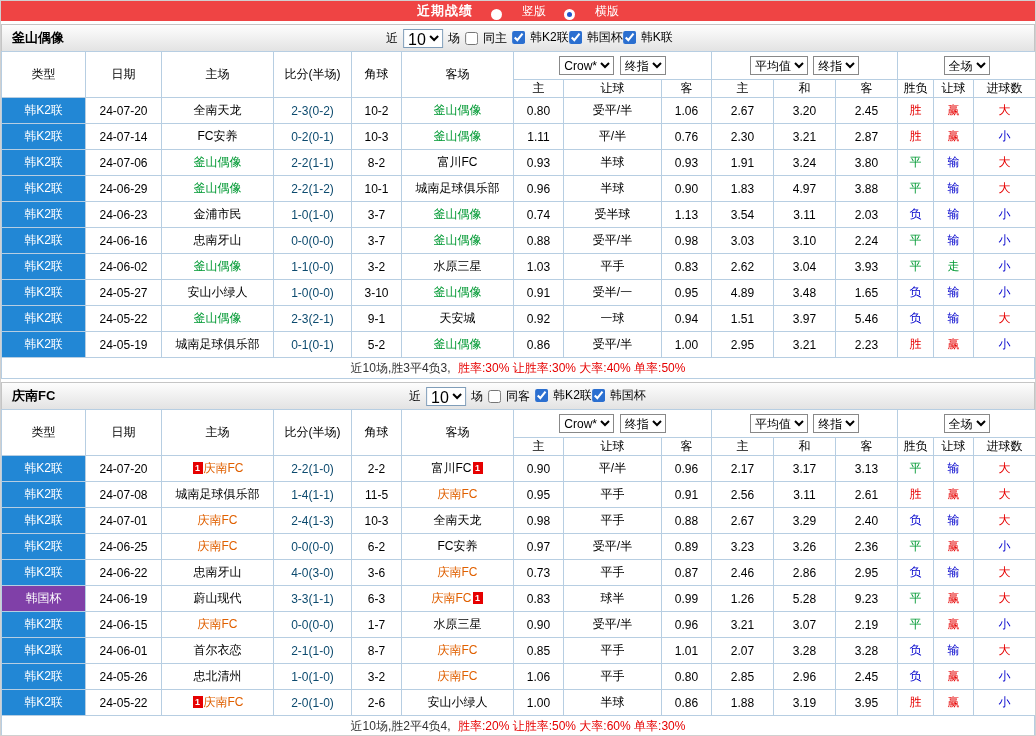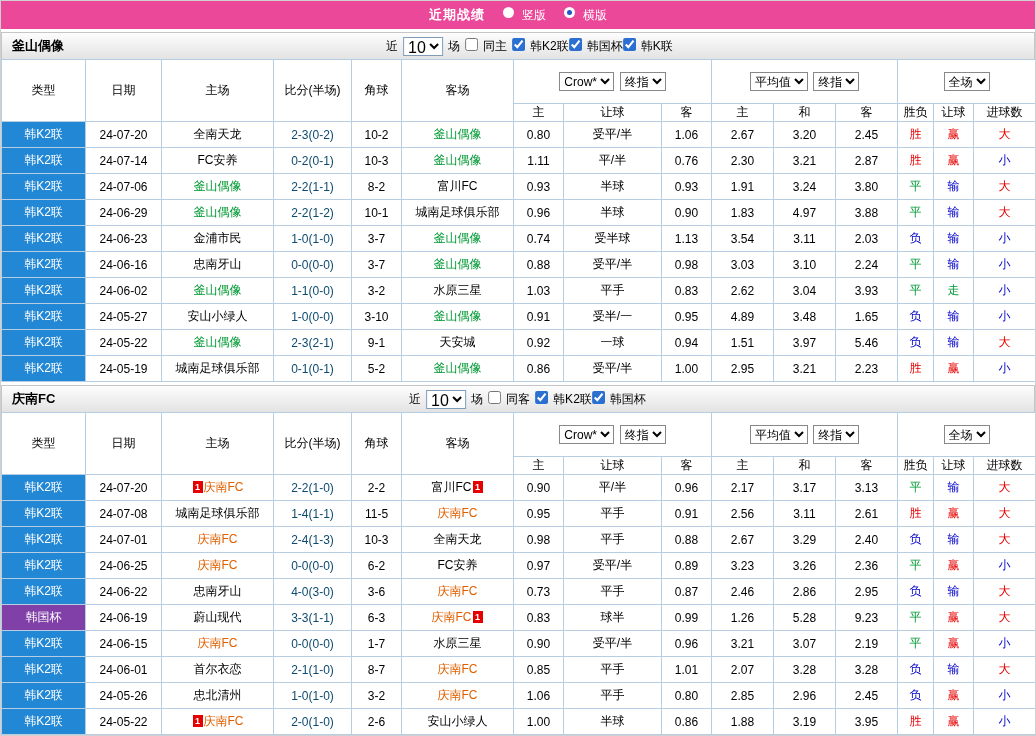--- a/index.html
+++ b/index.html
@@ -1,43 +1,43 @@
 <!DOCTYPE html>
 <html><head>
 <meta charset="utf-8">
 <style>
   html,body{margin:0;padding:0}
   body{width:1036px;height:736px;overflow:hidden;background:#fff;color:#000;
        font-family:"Liberation Sans","DejaVu Sans",sans-serif;font-size:12px;
        border:1px solid #d0d0d0;box-sizing:border-box}
 
   
-  .topbar{height:28px;background:#ec4899;display:flex;align-items:center;justify-content:center;gap:18px}
+  .topbar{height:20px;background:#ef4444;display:flex;align-items:center;justify-content:center;gap:18px}
   .topbar .title{color:#fff;font-weight:bold;font-size:13px;letter-spacing:1px}
-  .radio-opt{display:inline-flex;align-items:flex-start;gap:8px;color:#fff;cursor:pointer;font-size:12px}
+  .radio-opt{display:inline-flex;align-items:flex-end;gap:20px;color:#fff;cursor:pointer;font-size:12px}
   .radio-circle{width:11px;height:11px;border-radius:50%;background:#fff;position:relative;display:inline-block}
   .radio-circle.on::after{content:"";position:absolute;left:3px;top:3px;width:5px;height:5px;border-radius:50%;background:#2255cc}
 
   
   .section{margin-top:3px}
   .sec-header{height:26px;background:linear-gradient(#fdfdfd,#e3e3e3);border:1px solid #c5c5c5;border-bottom:none;
               display:flex;align-items:center;position:relative}
   .team-name{font-weight:bold;font-size:13px;margin-left:10px}
   .filters{position:absolute;left:50%;transform:translateX(-46%);display:flex;align-items:center;gap:5px;white-space:nowrap}
   .filters select{height:19px;font-size:16px;border:1px solid #7f9db9;background:#fff}
-  .cb{display:inline-flex;gap:5px;cursor:pointer}
+  .cb{display:inline-flex;align-items:center;gap:5px;cursor:pointer}
   .cb input{width:13px;height:13px;accent-color:#2b6fd0;margin:0}
 
   
   table{border-collapse:collapse;table-layout:fixed;width:100%}
   th,td{border:1px solid #b7cee2;text-align:center;white-space:nowrap;overflow:hidden;padding:0;font-weight:normal;font-size:12px}
   thead .h1 th{height:24px;background:#fff}
   thead .h2 th{height:16px;background:#fff}
   tbody td{height:25px;background:#fff}
-  th select{height:19px;font-size:12px;border:1px solid #888;background:#fff;margin:12px 1px}
+  th select{height:19px;font-size:12px;border:1px solid #888;background:#fff;margin:4px 1px}
   td.type{color:#fff}
   td.type-k2{background:#2287d5}
   td.type-cup{background:#8040a8}
   td.score{color:#0c4a6e}
   .tn.g{color:#009933}
   .tn.o{color:#e06000}
   .c-r{color:#e60000}
   .c-g{color:#009933}
   .c-b{color:#0000cc}
   .badge{display:inline-block;width:10px;height:12px;background:#e60000;color:#fff;font-size:9px;line-height:12px;
@@ -305,20 +305,24 @@
           <td class="odds">2.95</td>
           <td class="odds">3.21</td>
           <td class="odds">2.23</td>
           <td class="res c-r">胜</td>
           <td class="res c-r">赢</td>
           <td class="res c-b">小</td>
         </tr>
       </tbody>
   </table>
 
+  <div class="sec-footer">
+    <span class="f-dark">近10场,胜3平4负3,</span>
+    <span class="f-red">胜率:30% 让胜率:30% 大率:40% 单率:50%</span>
+  </div>
 </div>
 
 <div class="section">
   <div class="sec-header">
     <span class="team-name">庆南FC</span>
     <div class="filters">
       <span>近</span>
       <select>
         <option>10</option>
       </select>

